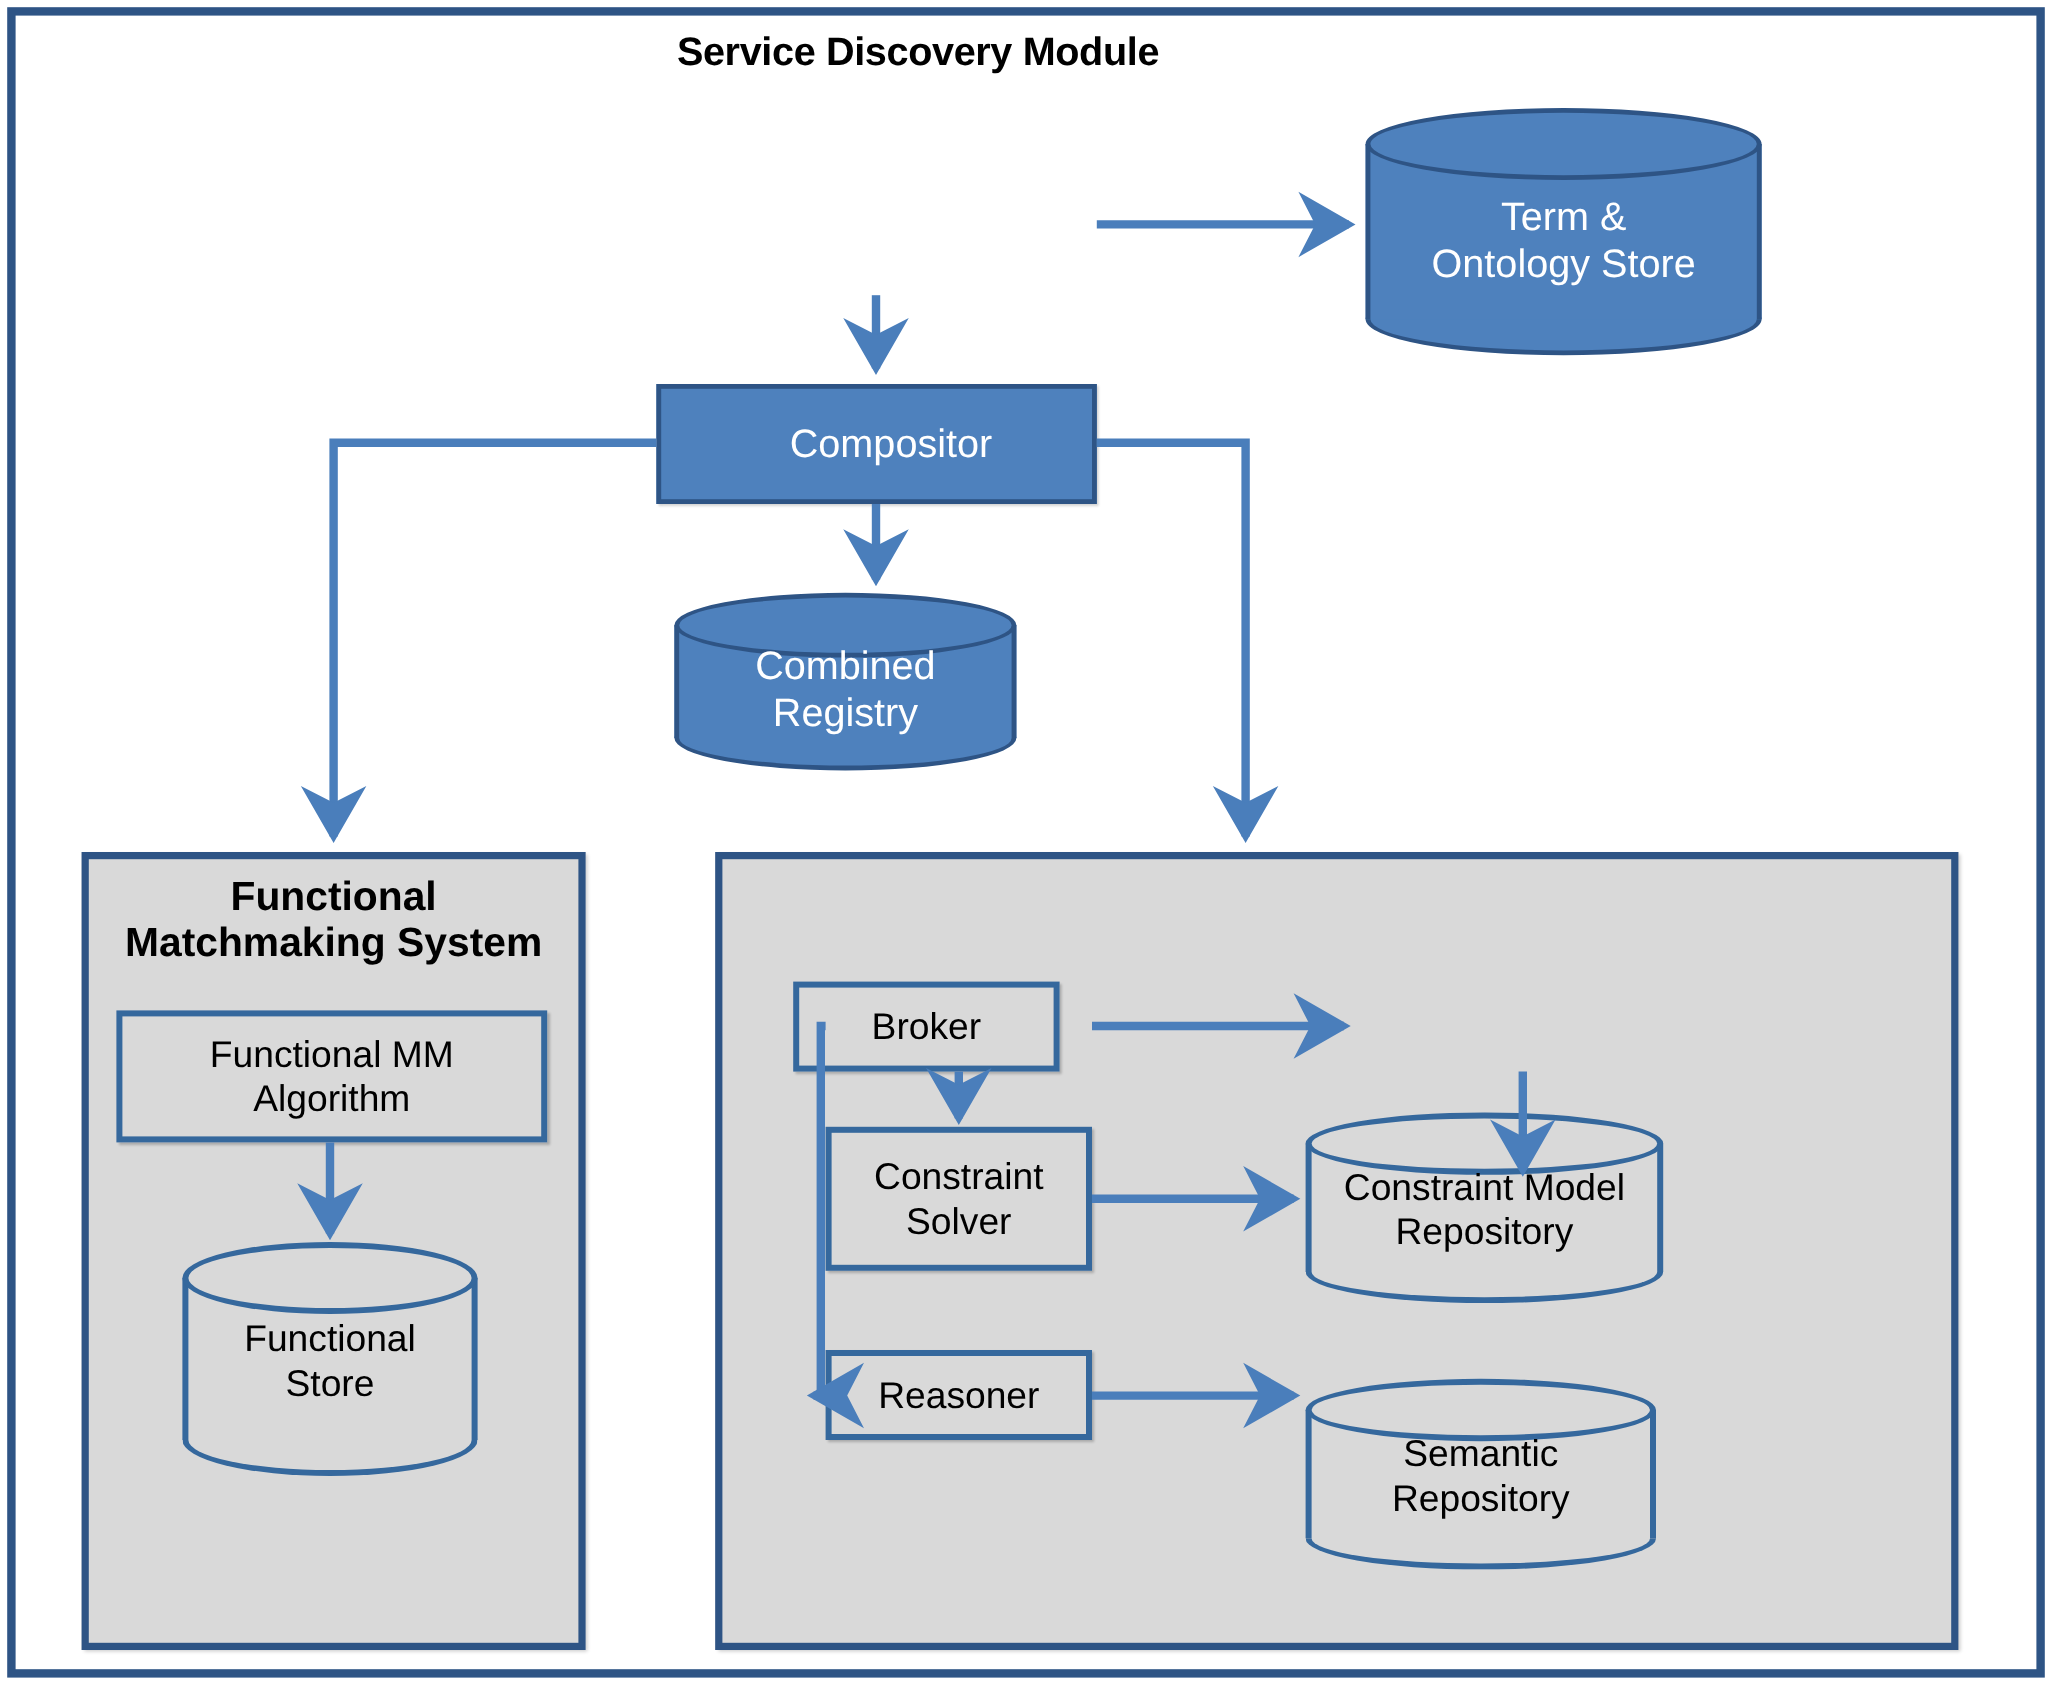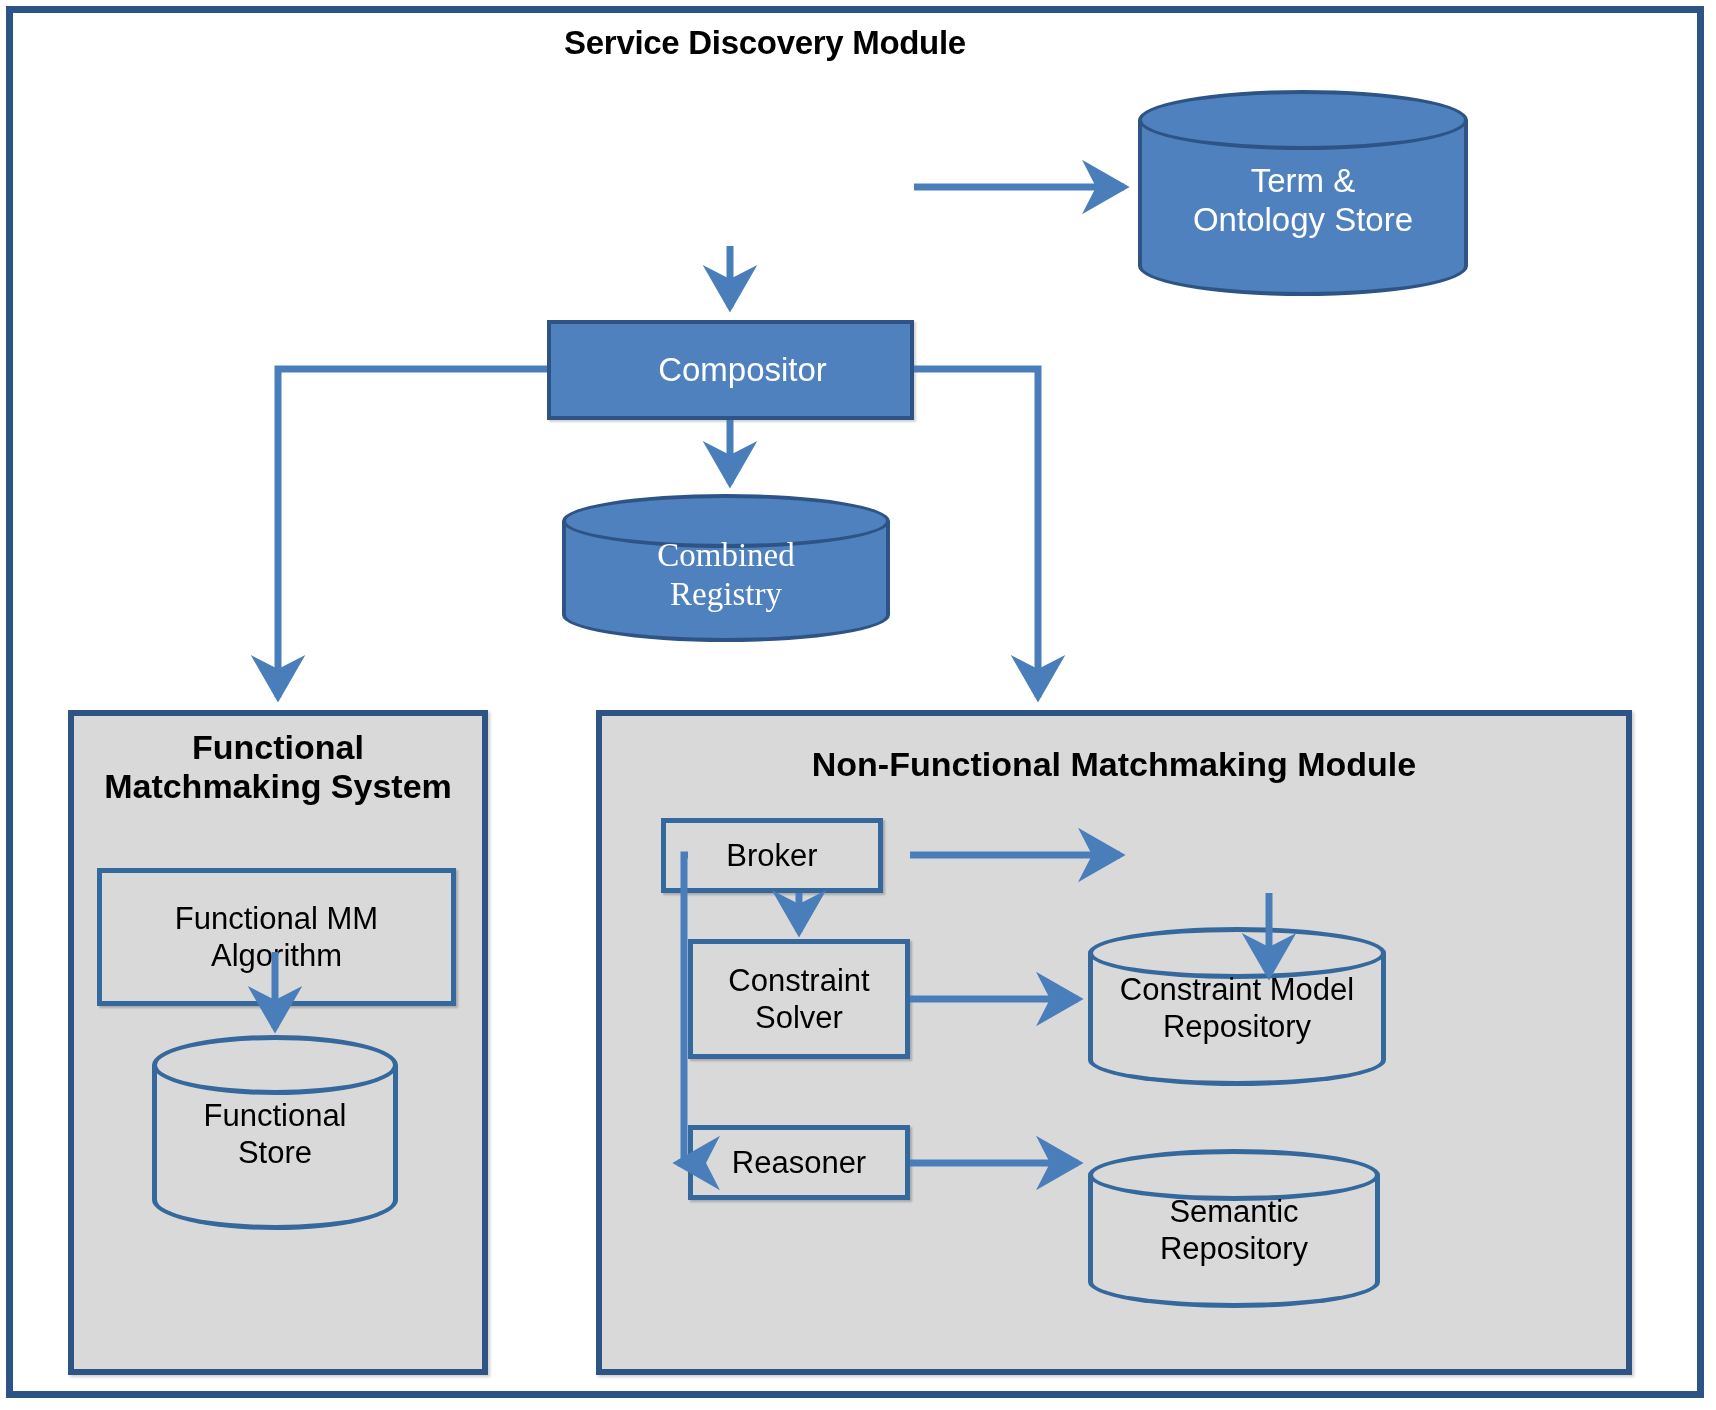--- a/index.html
+++ b/index.html
@@ -169,59 +169,56 @@
     <div class="label" style="top:72px;">
       <span>Term &amp;</span><br>
       <span>Ontology Store</span>
     </div>
   </div>
 
   <div class="blue-box" style="left:547px; top:320px; width:367px; height:100px;padding-left:24px;">
     <span>Compositor</span>
   </div>
 
-  <div class="cyl-blue" style="left:562px; top:494px; width:328px; height:148px;font-family:Liberation Serif, serif;">
+  <div class="cyl-blue" style="left:562px; top:494px; width:285px; height:148px;">
     <div class="cap-bottom" style="top:94px; height:54px;"></div>
     <div class="body" style="top:27px; height:94px;"></div>
     <div class="cap-top" style="top:0px; height:54px;"></div>
     <div class="label" style="top:42px;">
       <span>Combined</span><br>
       <span>Registry</span>
     </div>
   </div>
 
   <div class="panel" style="left:68px; top:710px; width:420px; height:665px;">
   </div>
   <div class="panel-title" style="left:68px; top:728px; width:420px; font-size:34px;">
     <span>Functional</span><br>
     <span>Matchmaking System</span>
   </div>
 
-  <div class="gray-box" style="left:97px; top:842px; width:359px; height:138px;margin-top:26px;">
+  <div class="gray-box" style="left:97px; top:842px; width:359px; height:110px;">
     <span>
       <span>Functional MM</span><br>
       <span>Algorithm</span>
     </span>
   </div>
 
   <div class="cyl-out" style="left:152px; top:1035px; width:246px; height:195px;">
     <div class="cap-bottom" style="top:135px; height:60px;"></div>
     <div class="body" style="top:30px; height:135px;"></div>
     <div class="cap-top" style="top:0px; height:60px;"></div>
     <div class="label" style="top:62px;">
       <span>Functional</span><br>
       <span>Store</span>
     </div>
   </div>
 
   <div class="panel" style="left:596px; top:710px; width:1036px; height:665px;">
   </div>
-  <div class="panel-title" style="left:596px; top:745px; width:1036px; font-size:34px;">
-    <span>Non-Functional Matchmaking  Module</span>
-  </div>
 
   <div class="gray-box" style="left:661px; top:818px; width:222px; height:75px;">
     <span>Broker</span>
   </div>
 
 
   <div class="gray-box" style="left:688px; top:939px; width:222px; height:120px;">
     <span>
       <span>Constraint</span><br>
       <span>Solver</span>

